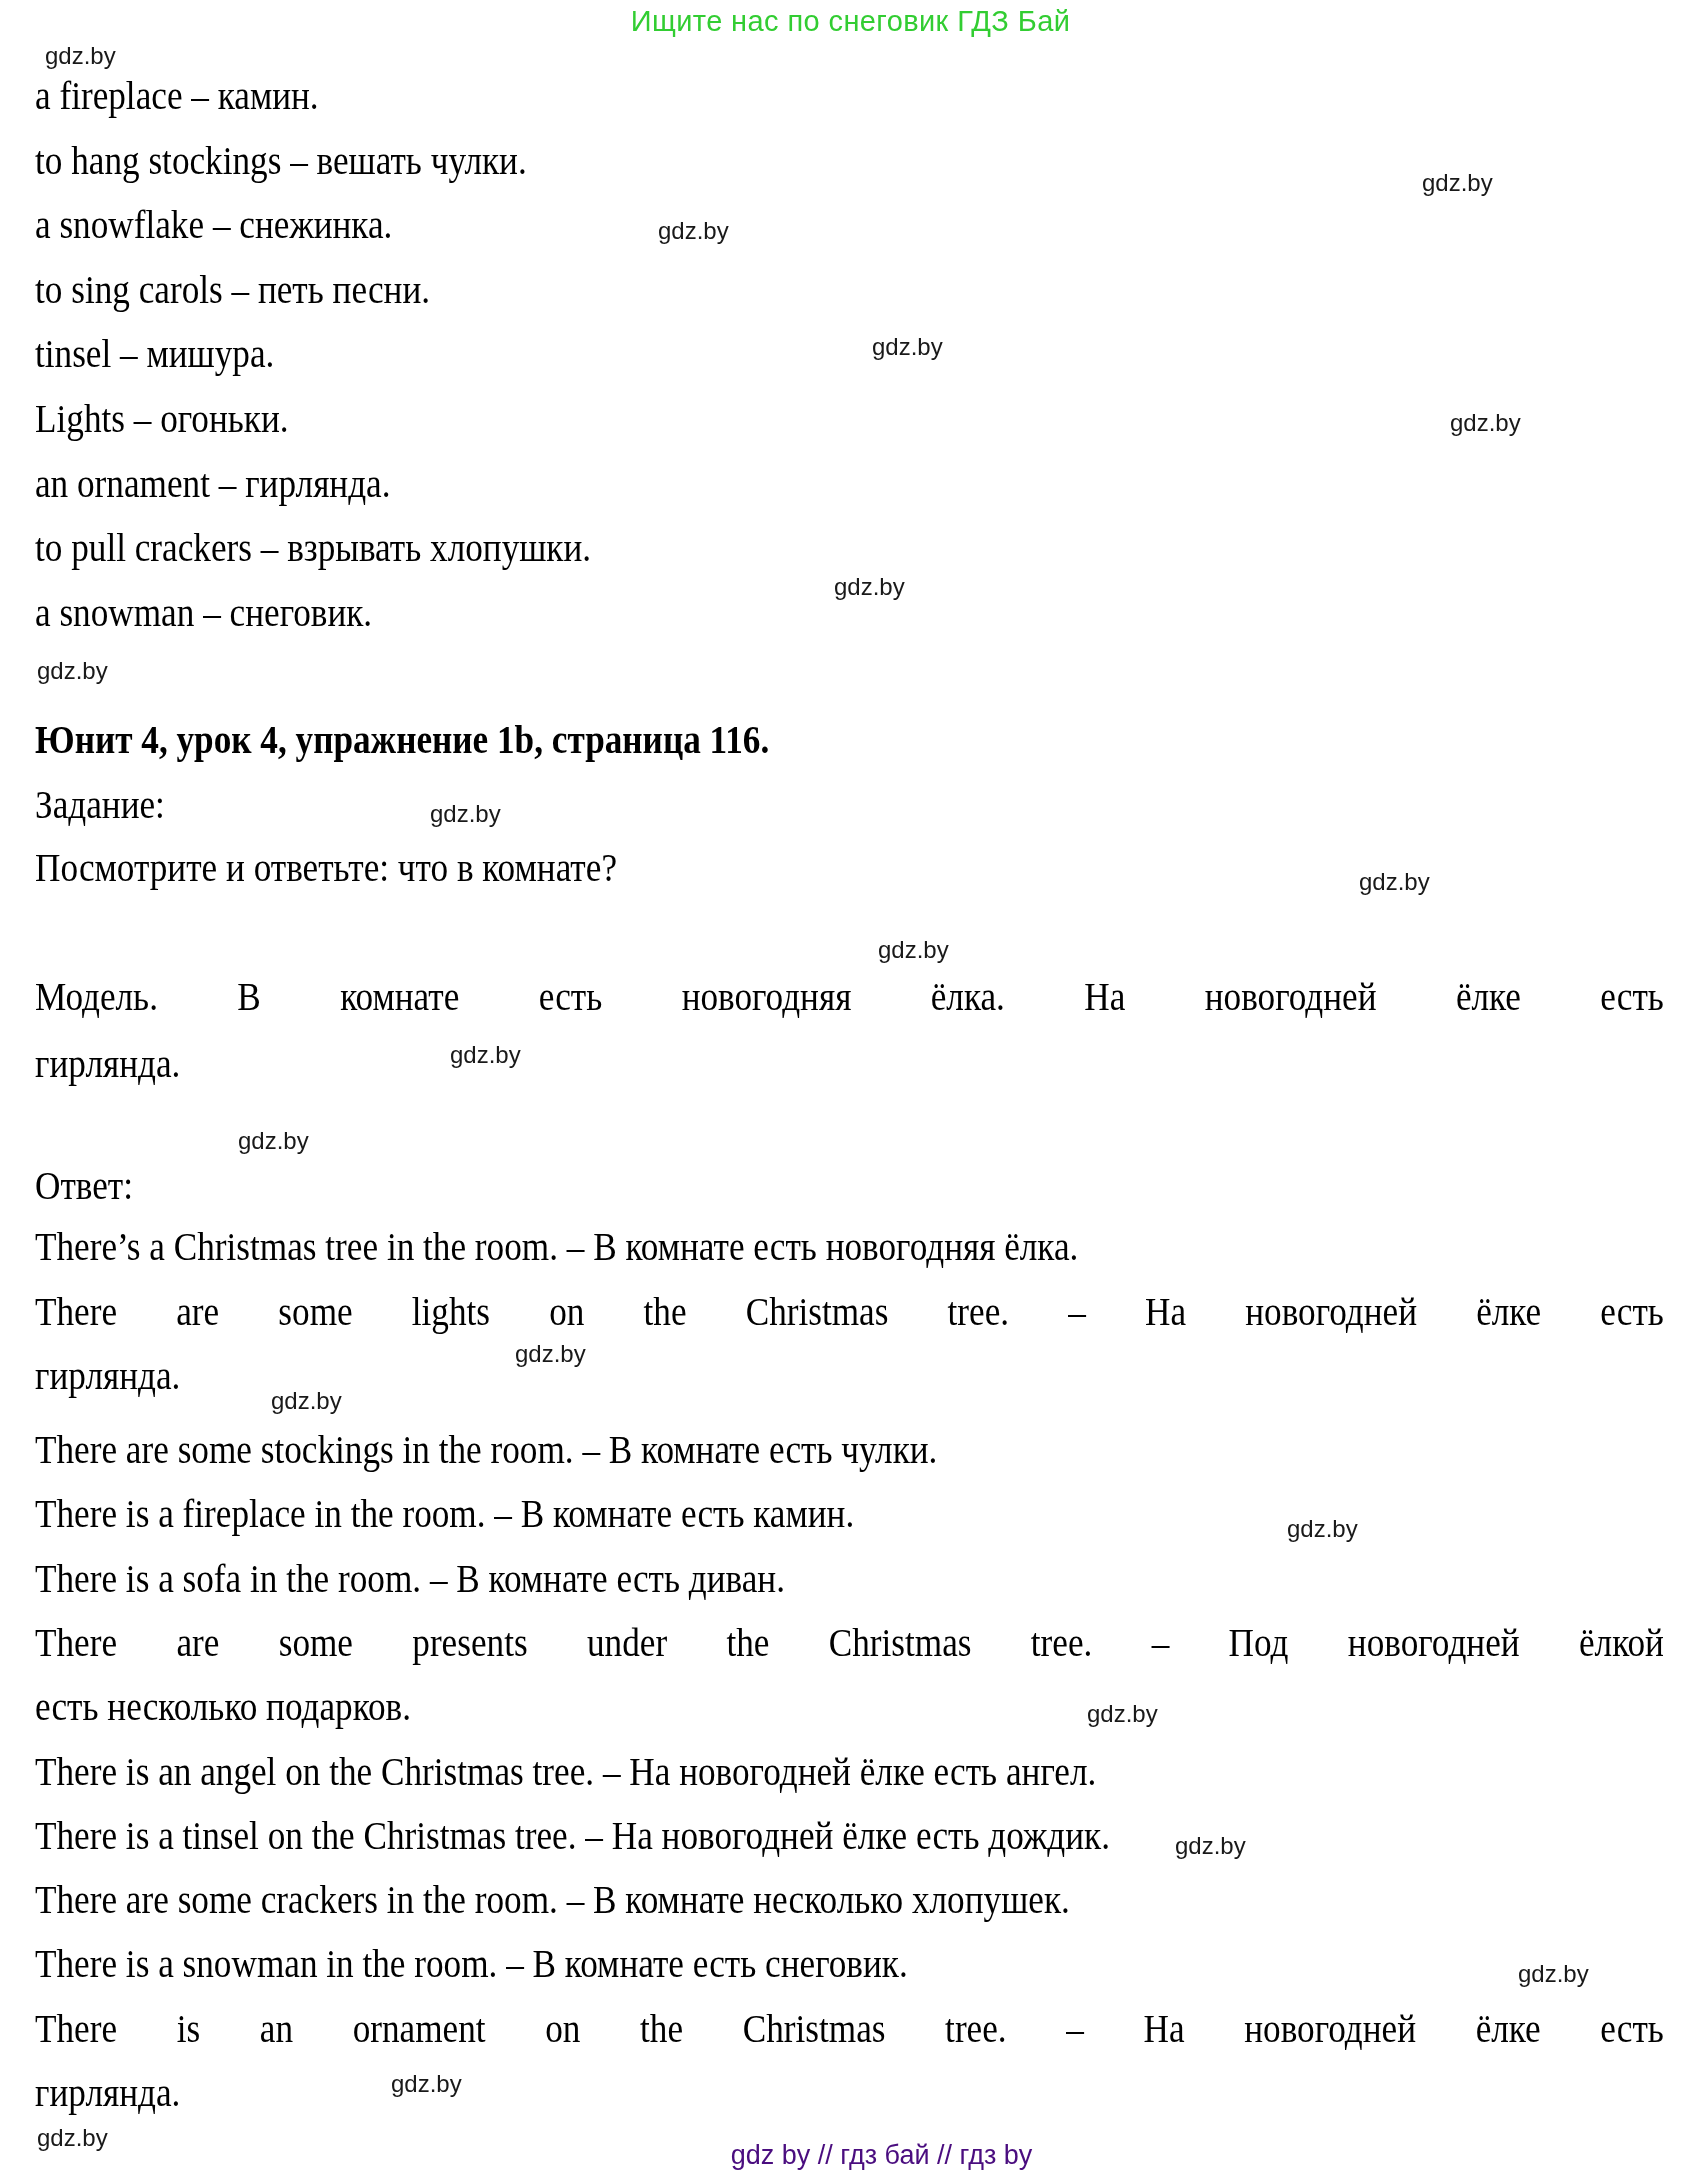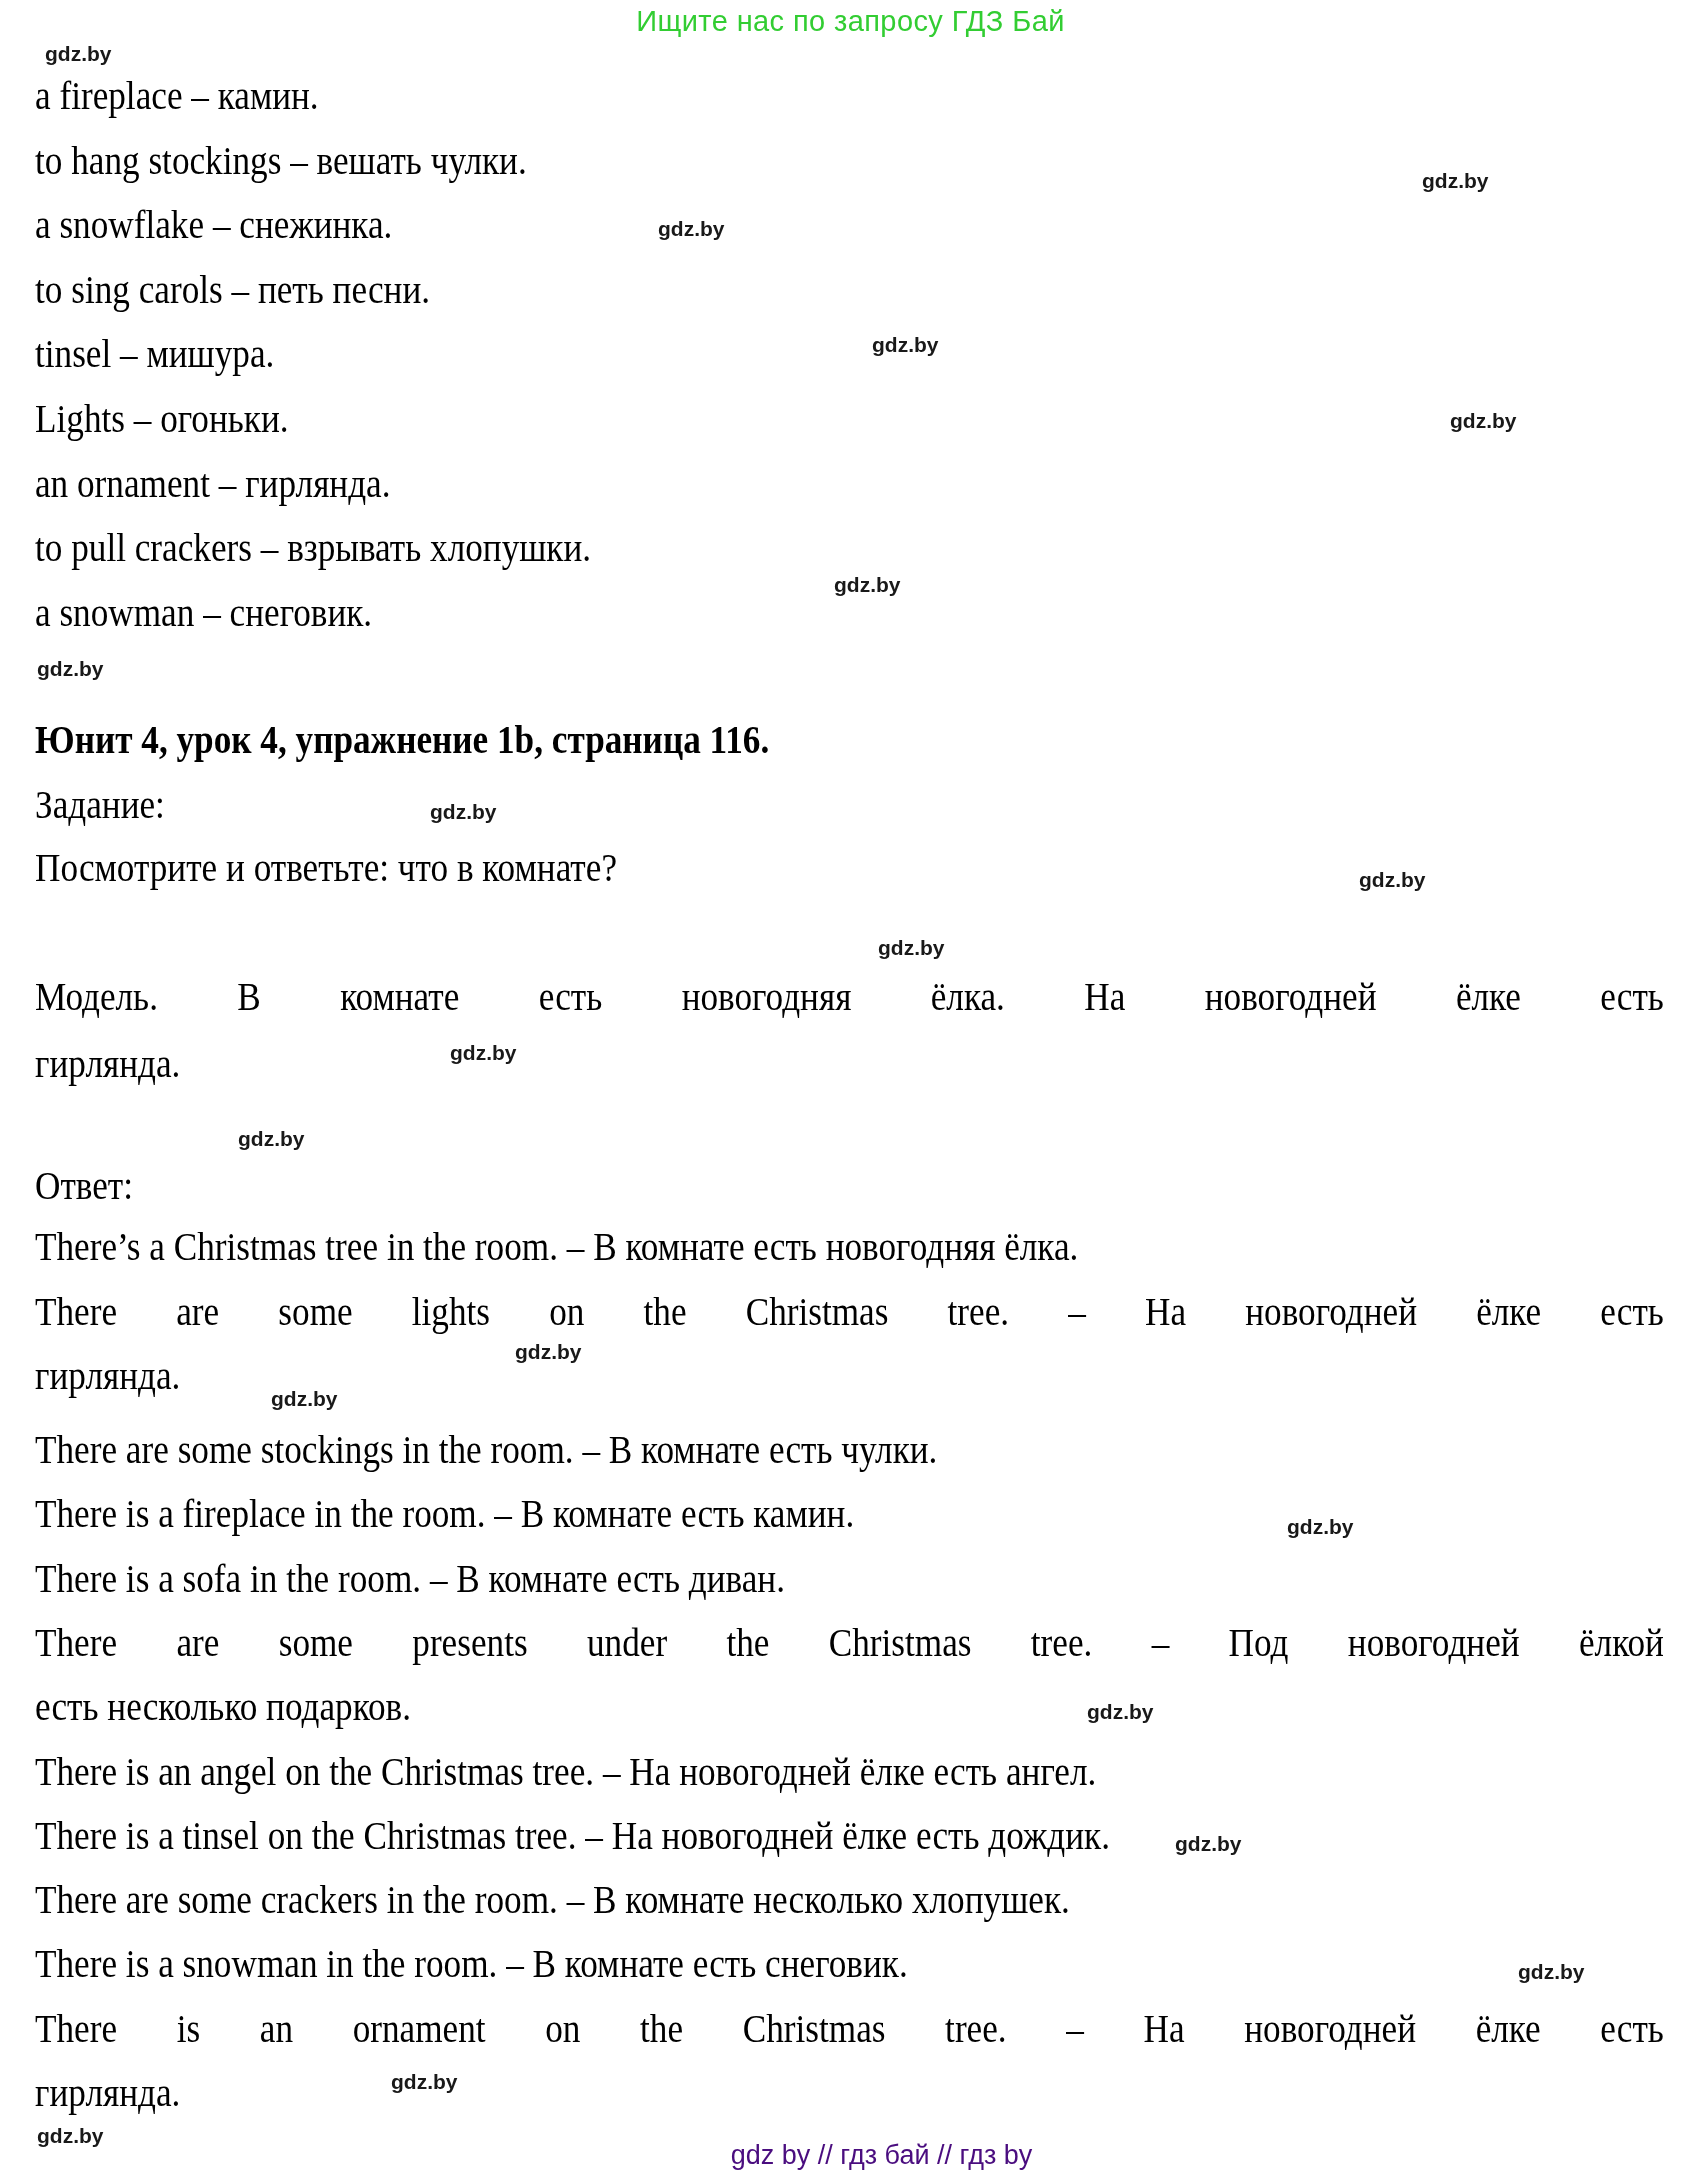--- a/index.html
+++ b/index.html
@@ -34,42 +34,41 @@
   .bold { font-weight: bold; }
   .just {
     width: 1851px;              
     white-space: normal;
     text-align: justify;
     text-align-last: justify;
   }
   .wm {
     position: absolute;
     font-family: "Liberation Sans", sans-serif;
-    font-size: 21px;
+    font-size: 24px;
     color: #191919;
     white-space: nowrap;
-    font-weight: bold;
   }
   .footer {
     position: absolute;
     top: 2140px; left: 0;
     width: 100%;
     text-align: center;
     font-family: "Liberation Sans", sans-serif;
     font-size: 27px;
     color: #4a0d7f;
     padding-left: 31px;
   }
 </style>
 </head>
 <body>
 
 <div class="page">
 
-  <div class="promo">Ищите нас по запросу ГДЗ Бай</div>
+  <div class="promo">Ищите нас по снеговик ГДЗ Бай</div>
 
   <div class="line" style="top:70px">a fireplace – камин.</div>
   <div class="line" style="top:135px">to hang stockings – вешать чулки.</div>
   <div class="line" style="top:199px">a snowflake – снежинка.</div>
   <div class="line" style="top:264px">to sing carols – петь песни.</div>
   <div class="line" style="top:328px">tinsel – мишура.</div>
   <div class="line" style="top:393px">Lights – огоньки.</div>
   <div class="line" style="top:458px">an ornament – гирлянда.</div>
   <div class="line" style="top:522px">to pull crackers – взрывать хлопушки.</div>
   <div class="line" style="top:587px">a snowman – снеговик.</div>

